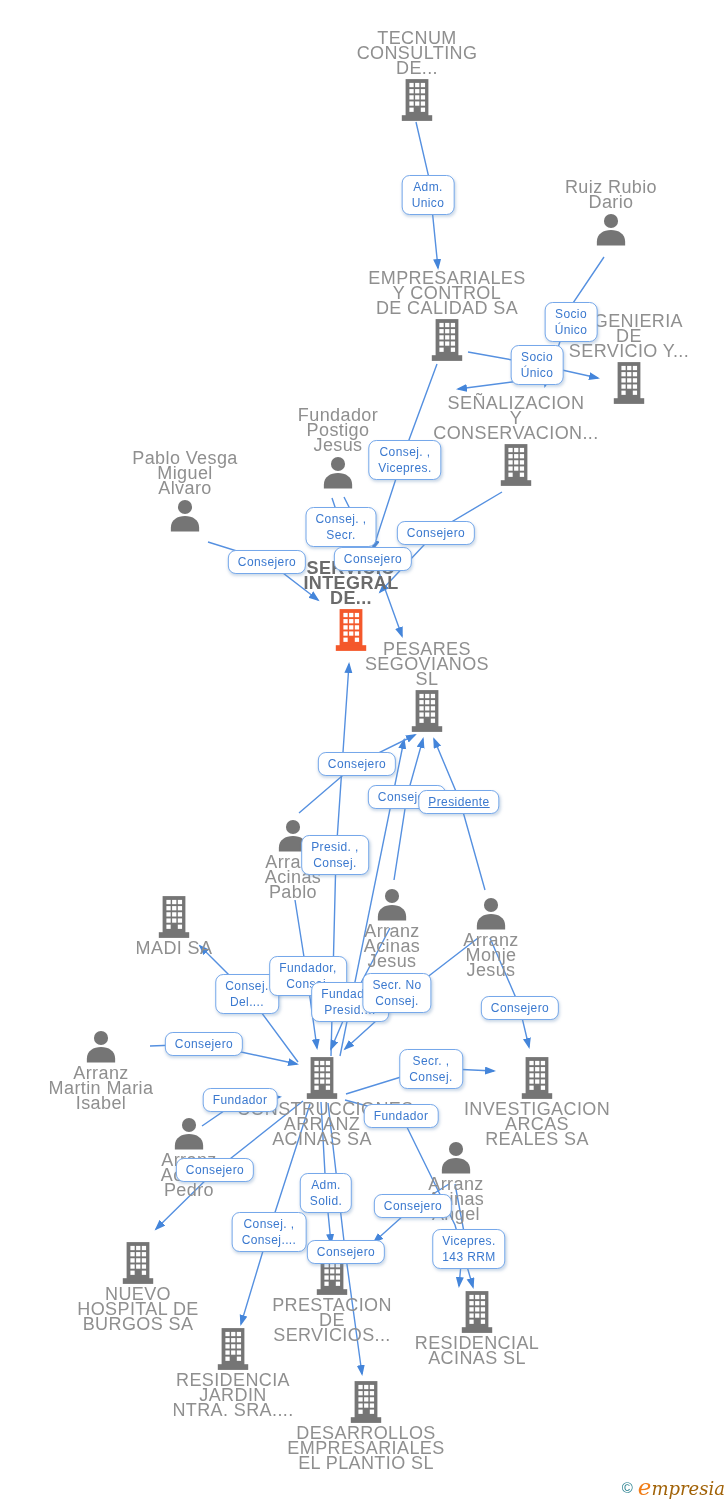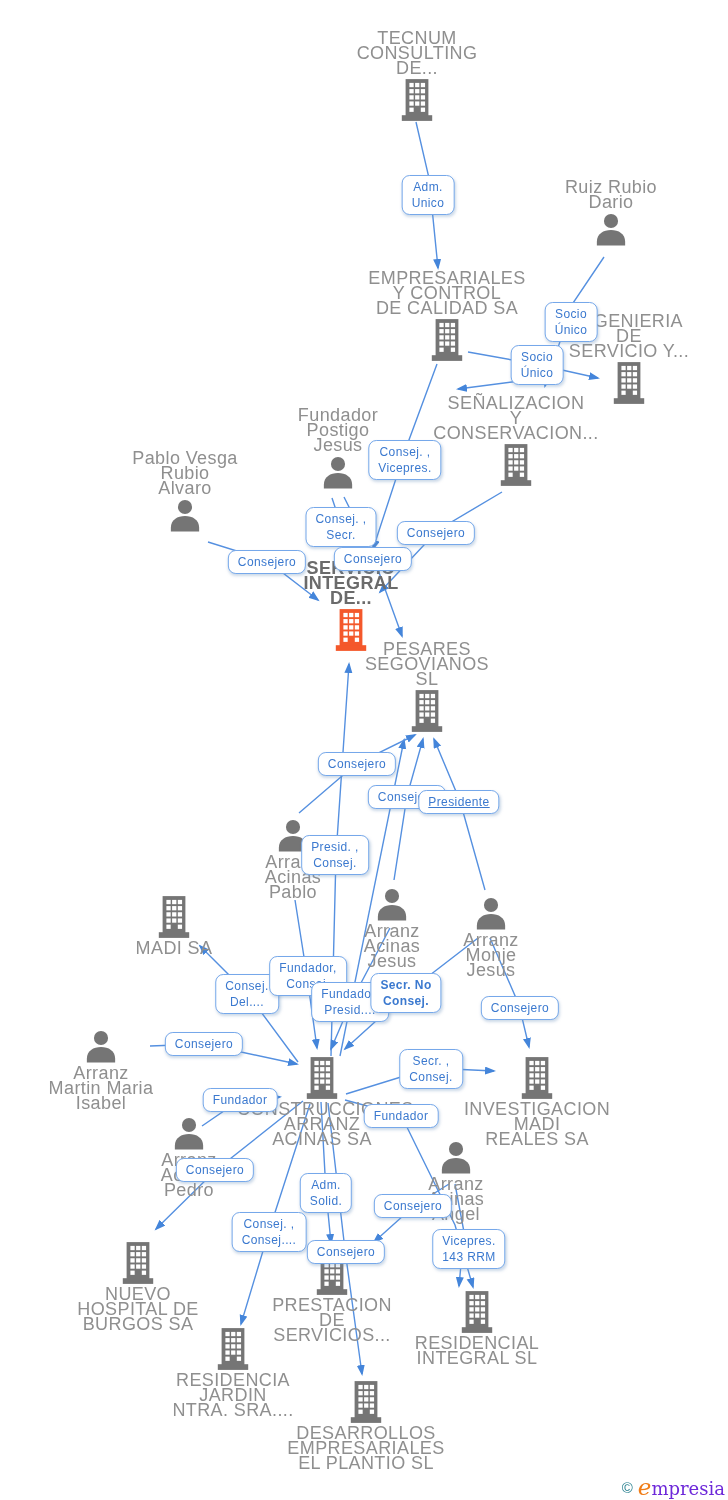--- a/index.html
+++ b/index.html
@@ -17,21 +17,21 @@
   .person .node-label.below{top:19px;}
   .company.highlight .icon{color:#f4582b;}
   .company.highlight .node-label{color:#6b6b6b;font-weight:bold;}
   .badge{position:absolute;z-index:3;transform:translate(-50%,-50%);background:#fff;
          border:1.5px solid #76a8ea;border-radius:8px;padding:3px 9px;color:#3b79cf;
          font-size:12px;line-height:16px;letter-spacing:.4px;text-align:center;white-space:nowrap;
          box-shadow:1px 2px 3px rgba(110,145,190,.35);}
   #footer{position:absolute;right:3px;top:1474px;z-index:4;color:#28808f;}
   #footer .copy{font-size:15px;margin-right:5px;vertical-align:2px;}
   #footer .brand-e{color:#f07d18;font-family:"DejaVu Serif",serif;font-style:italic;font-size:23px;}
-  #footer .brand-rest{color:#6d28d9;font-family:"DejaVu Serif",serif;font-size:18px;}
+  #footer .brand-rest{color:#a16207;font-family:"DejaVu Serif",serif;font-style:italic;font-size:18px;}
 </style>
 </head>
 <body>
 
 <div id="stage">
   <svg id="edges" width="728" height="1500" viewBox="0 0 728 1500">
     <defs>
       <marker id="arrow" markerUnits="userSpaceOnUse" markerWidth="12" markerHeight="10" refX="9" refY="4" orient="auto">
         <path d="M0,0 L11,4 L0,8 Z" fill="#4485da"></path>
       </marker>
@@ -300,21 +300,21 @@
           <rect x="24" y="18" width="4.5" height="4.5"></rect>
         <rect x="12" y="24.5" width="4.5" height="4.5"></rect>
           <rect x="18" y="24.5" width="4.5" height="4.5"></rect>
           <rect x="24" y="24.5" width="4.5" height="4.5"></rect>
         <rect x="12" y="31" width="4.5" height="4.5"></rect>
           <rect x="24" y="31" width="4.5" height="4.5"></rect>
       </g>
     </svg>
     <div class="node-label below">
         <div>INVESTIGACION</div>
-        <div>MADI</div>
+        <div>ARCAS</div>
         <div>REALES SA</div>
       </div>
   </div>
     <div class="node company" style="left: 138px; top: 1263px;">
     <svg class="icon" width="38" height="44" viewBox="0 0 40 46">
       <rect x="8" y="1" width="24" height="39" fill="currentColor"></rect>
       <rect x="4" y="39" width="32" height="6" fill="currentColor"></rect>
       <g fill="#ffffff">
         <rect x="12" y="5" width="4.5" height="4.5"></rect>
           <rect x="18" y="5" width="4.5" height="4.5"></rect>
@@ -381,21 +381,21 @@
           <rect x="24" y="18" width="4.5" height="4.5"></rect>
         <rect x="12" y="24.5" width="4.5" height="4.5"></rect>
           <rect x="18" y="24.5" width="4.5" height="4.5"></rect>
           <rect x="24" y="24.5" width="4.5" height="4.5"></rect>
         <rect x="12" y="31" width="4.5" height="4.5"></rect>
           <rect x="24" y="31" width="4.5" height="4.5"></rect>
       </g>
     </svg>
     <div class="node-label below">
         <div>RESIDENCIAL</div>
-        <div>INTEGRAL SL</div>
+        <div>ACINAS SL</div>
       </div>
   </div>
     <div class="node company" style="left: 233px; top: 1349px;">
     <svg class="icon" width="38" height="44" viewBox="0 0 40 46">
       <rect x="8" y="1" width="24" height="39" fill="currentColor"></rect>
       <rect x="4" y="39" width="32" height="6" fill="currentColor"></rect>
       <g fill="#ffffff">
         <rect x="12" y="5" width="4.5" height="4.5"></rect>
           <rect x="18" y="5" width="4.5" height="4.5"></rect>
           <rect x="24" y="5" width="4.5" height="4.5"></rect>
@@ -466,21 +466,21 @@
         <div>Jesus</div>
       </div>
   </div>
     <div class="node person" style="left: 185px; top: 516px;">
     <svg class="icon" width="34" height="33" viewBox="0 0 36 35">
       <circle cx="18" cy="8" r="7.5" fill="currentColor"></circle>
       <path d="M3,34 L3,30 C3,21.5 10,17.5 18,17.5 C26,17.5 33,21.5 33,30 L33,34 Z" fill="currentColor"></path>
     </svg>
     <div class="node-label above">
         <div>Pablo Vesga</div>
-        <div>Rubio</div>
+        <div>Miguel</div>
         <div>Alvaro</div>
       </div>
   </div>
     <div class="node person" style="left: 293px; top: 836px;">
     <svg class="icon" width="34" height="33" viewBox="0 0 36 35">
       <circle cx="18" cy="8" r="7.5" fill="currentColor"></circle>
       <path d="M3,34 L3,30 C3,21.5 10,17.5 18,17.5 C26,17.5 33,21.5 33,30 L33,34 Z" fill="currentColor"></path>
     </svg>
     <div class="node-label below">
         <div>Arranz</div>
@@ -590,21 +590,21 @@
       <div>Del....</div>
     </div>
     <div class="badge" style="left: 308px; top: 976px;">
       <div>Fundador,</div>
       <div>Consej.</div>
     </div>
     <div class="badge" style="left: 350px; top: 1002px;">
       <div>Fundador,</div>
       <div>Presid....</div>
     </div>
-    <div class="badge" style="left: 406px; top: 993px; font-weight: bold;">
+    <div class="badge" style="left: 397px; top: 993px;">
       <div>Secr.  No</div>
       <div>Consej.</div>
     </div>
     <div class="badge" style="left: 520px; top: 1008px;">
       <div>Consejero</div>
     </div>
     <div class="badge" style="left: 204px; top: 1044px;">
       <div>Consejero</div>
     </div>
     <div class="badge" style="left: 240px; top: 1100px;">

